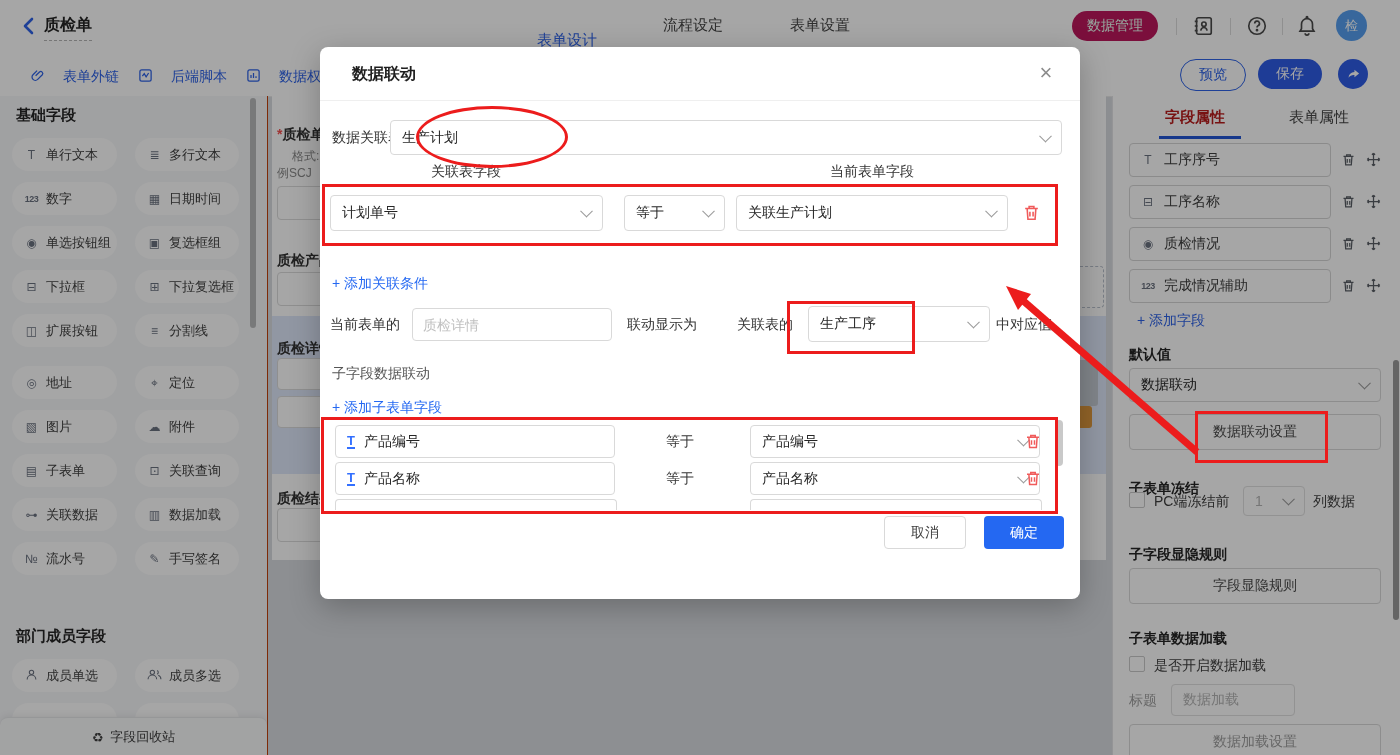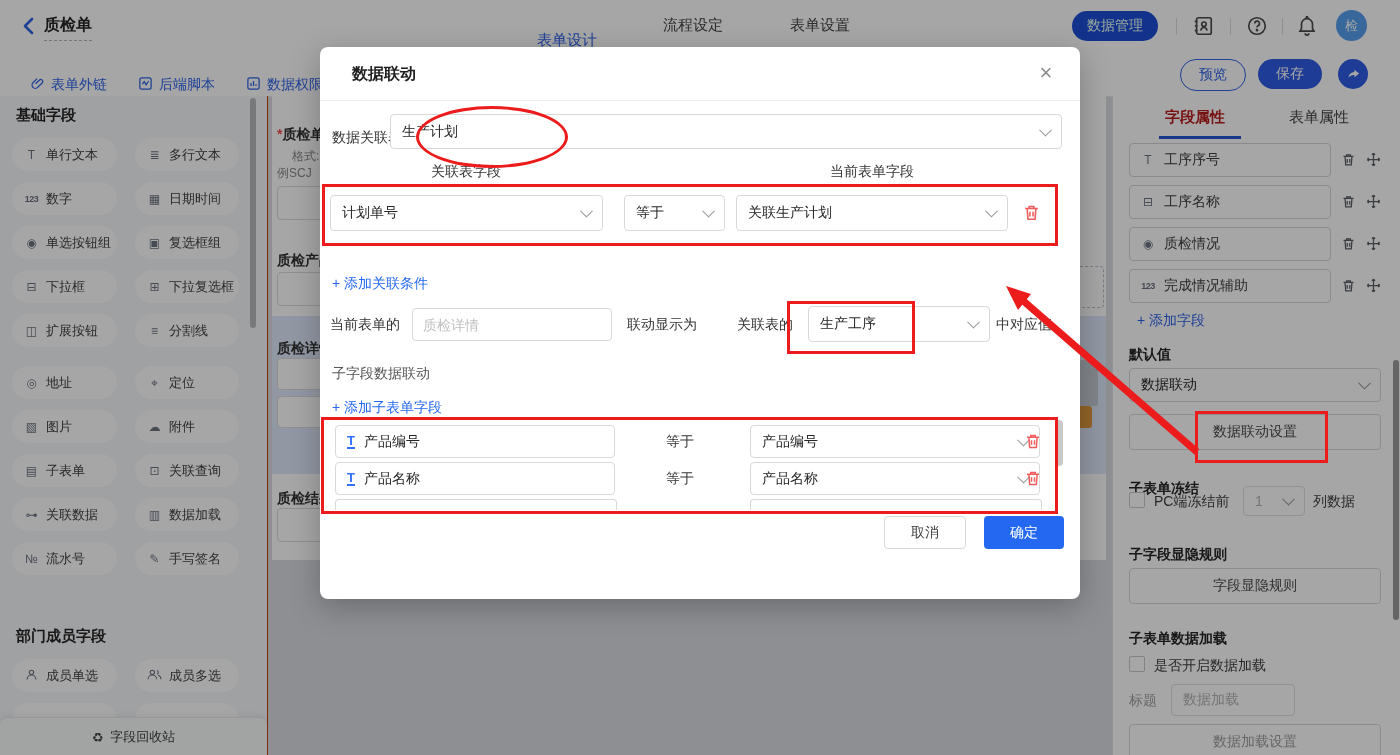--- a/index.html
+++ b/index.html
@@ -4,27 +4,27 @@
 <style>
   html,body{margin:0;padding:0;background:#555;}
   #app{position:relative;width:1400px;height:755px;overflow:hidden;background:#d9dce1;
        font-family:"Liberation Sans","DejaVu Sans",sans-serif;color:#333;font-size:14px;}
   .abs{position:absolute;}
   
   #topbar{position:absolute;left:0;top:0;width:1400px;height:52px;background:#fff;border-bottom:1px solid #ececec;z-index:1;}
   #back-title{position:absolute;left:44px;top:15px;font-size:16px;font-weight:bold;color:#262626;padding-bottom:4px;border-bottom:1px dashed #b5b5b5;}
   .tab{position:absolute;top:16px;font-size:15px;color:#454545;cursor:pointer;}
   .tab.active{color:#2e63e8;}
-  #pill-green{position:absolute;left:1072px;top:11px;width:86px;height:30px;border-radius:15px;background:#1d4ed8;color:#e8fff2;font-size:14px;display:flex;align-items:center;justify-content:center;}
+  #pill-green{position:absolute;left:1072px;top:11px;width:86px;height:30px;border-radius:15px;background:#be185d;color:#e8fff2;font-size:14px;display:flex;align-items:center;justify-content:center;}
   .tb-div{position:absolute;top:18px;width:1px;height:17px;background:#dcdcdc;}
   .tb-icon{position:absolute;top:15px;color:#4a4a4a;}
   #avatar{position:absolute;left:1336px;top:10px;width:31px;height:31px;border-radius:50%;background:#569ff0;color:#fff;font-size:13px;display:flex;align-items:center;justify-content:center;}
   
   #toolbar{position:absolute;left:0;top:52px;width:1400px;height:44px;background:#fff;border-bottom:1px solid #e8e8e8;z-index:1;}
-  .tlink{position:absolute;top:24px;display:flex;align-items:center;gap:6px;color:#2e63e8;font-size:14px;cursor:pointer;}
+  .tlink{position:absolute;top:16px;display:flex;align-items:center;gap:18px;color:#2e63e8;font-size:14px;cursor:pointer;}
   #btn-preview{position:absolute;left:1180px;top:7px;width:64px;height:30px;border-radius:16px;border:1px solid #2e63e8;color:#2e63e8;background:#fff;display:flex;align-items:center;justify-content:center;font-size:14px;}
   #btn-save{position:absolute;left:1258px;top:7px;width:64px;height:30px;border-radius:16px;background:#2e5ce6;color:#fff;display:flex;align-items:center;justify-content:center;font-size:14px;}
   #btn-share{position:absolute;left:1338px;top:7px;width:30px;height:30px;border-radius:50%;background:#2e5ce6;color:#fff;display:flex;align-items:center;justify-content:center;}
   
   #sidebar{position:absolute;left:0;top:96px;width:267px;height:659px;background:#f6f7f9;border-right:1px solid #c2410c;z-index:1;overflow:hidden;}
   .sgroup{position:absolute;left:12px;width:243px;}
   .sgroup h3{margin:0 0 13px 4px;font-size:15px;color:#262626;}
   .pills{display:grid;grid-template-columns:105px 104px;column-gap:18px;row-gap:11px;}
   .pill{height:33px;background:#fff;border-radius:17px;display:flex;align-items:center;padding:0 0 0 12px;gap:7px;font-size:13px;color:#404040;box-sizing:border-box;cursor:grab;white-space:nowrap;}
   .picon{font-size:12px;color:#6b7280;min-width:15px;text-align:center;flex:0 0 auto;}
@@ -377,21 +377,21 @@
   </div>
 
   <div id="overlay"></div>
 
   <div id="modal">
     <div id="modal-head">
       <span id="modal-title">数据联动</span>
       <span id="modal-close">×</span>
     </div>
     <span class="m-label" style="left:12px;top:82px;">数据关联表</span>
-    <div class="sel" style="left:70px;top:67px;width:672px;height:35px;">
+    <div class="sel" style="left:70px;top:73px;width:672px;height:35px;">
         <span>生产计划</span>
         <span class="chev"></span>
       </div>
 
     <span class="m-header" style="left:111px;top:116px;">关联表字段</span>
     <span class="m-header" style="left:510px;top:116px;">当前表单字段</span>
 
     <div class="sel" style="left:10px;top:148px;width:273px;height:36px;">
         <span>计划单号</span>
         <span class="chev"></span>

